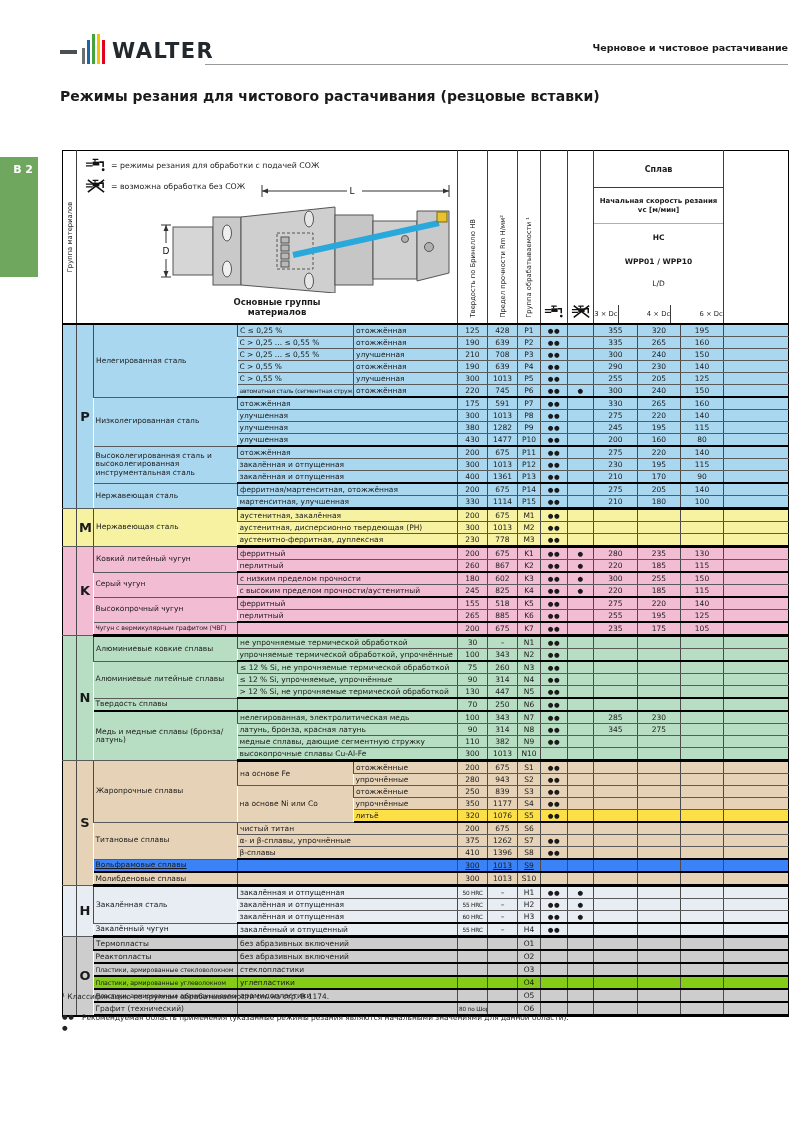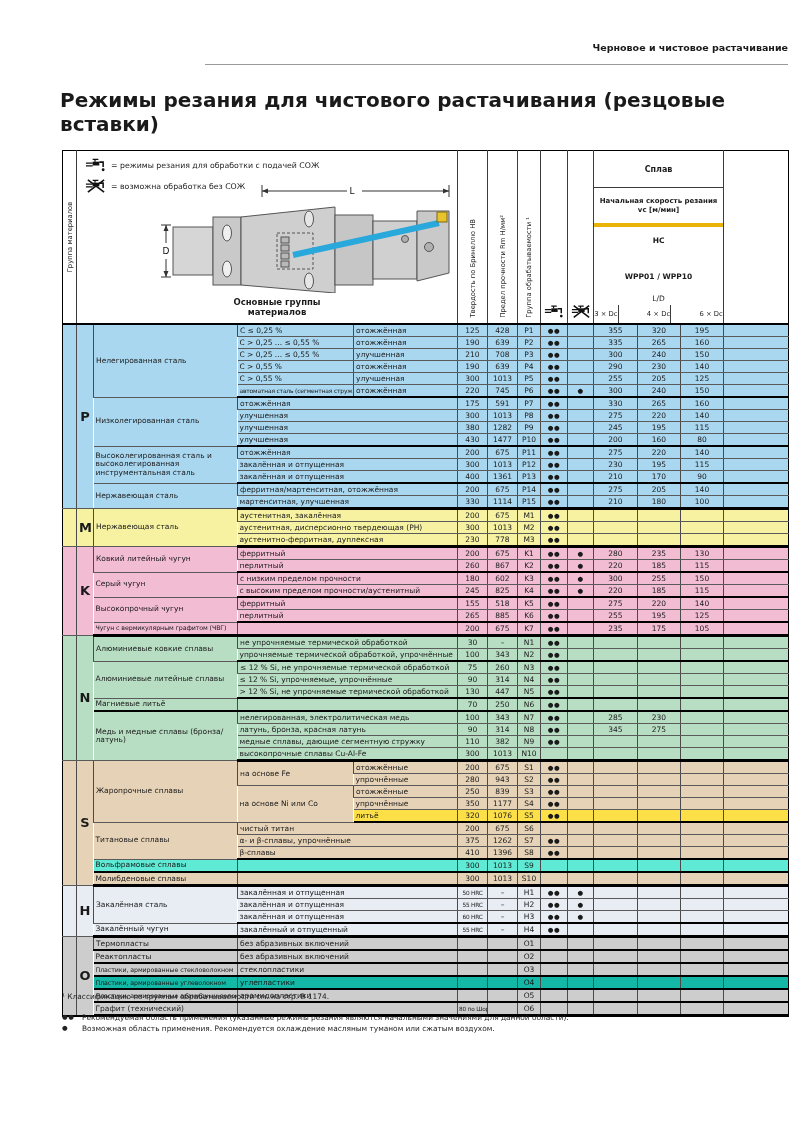--- a/index.html
+++ b/index.html
@@ -6,21 +6,21 @@
   body { width:800px; height:1132px; background:#fff; font-family:"DejaVu Sans", sans-serif; color:#1a1a1a; }
   .page { position:relative; width:800px; height:1132px; overflow:hidden; background:#fff; }
 
   
   .logo { position:absolute; left:60px; top:34px; display:flex; align-items:flex-end; gap:2px; }
   .logo .dash { width:17px; height:4px; background:#4a4f54; margin-bottom:10px; margin-right:3px; }
   .logo .bar { width:3px; }
   .logo .word { font-weight:bold; font-size:21px; letter-spacing:1.5px; color:#23282d; line-height:1; margin-left:5px; margin-bottom:2px; }
   .header-right { position:absolute; right:12px; top:42px; font-size:9.5px; font-weight:bold; }
   .top-rule { position:absolute; left:205px; right:12px; top:64px; border-top:1.5px solid #9a9a9a; }
-  .page-title { position:absolute; left:60px; top:88px; font-size:20px; font-weight:bold; }
+  .page-title { position:absolute; left:60px; top:88px; font-size:14px; font-weight:bold; }
 
   
   .tab-b2 { position:absolute; left:0; top:157px; width:38px; height:120px; background:#6fa75f; color:#fff; font-weight:bold; font-size:11px; text-align:right; padding:6px 5px 0 0; box-sizing:border-box; }
 
   
   .tbl-wrap { position:absolute; left:62px; top:150px; }
   table.main { border-collapse:collapse; table-layout:fixed; width:726px; border:1.5px solid #000; background:#fff; }
   thead th { border-left:1px solid #3c3c3c; border-bottom:2.5px solid #000; padding:0; position:relative; font-weight:normal; background:#fff; }
   thead tr { height:172px; }
   thead th:first-child { border-left:none; }
@@ -39,44 +39,54 @@
   
   .vtext { position:absolute; bottom:5px; left:50%; transform:translateX(-50%) rotate(180deg); writing-mode:vertical-rl; font-size:6.8px; white-space:nowrap; color:#222; }
   .icon-bottom { position:absolute; bottom:4px; left:50%; transform:translateX(-50%); }
   .legend { position:absolute; top:6px; left:8px; display:flex; flex-direction:column; gap:5px; }
   .legend-row { display:flex; align-items:center; gap:5px; font-size:7.8px; }
   .tool-svg { position:absolute; right:0px; top:30px; }
   .tool-caption { position:absolute; left:120px; bottom:6px; width:160px; text-align:center; font-weight:bold; font-size:8.5px; line-height:10px; }
   .group-label { position:absolute; top:50%; left:50%; transform:translate(-50%,-50%) rotate(180deg); writing-mode:vertical-rl; font-size:6.8px; white-space:nowrap; }
   .splav-stack { display:flex; flex-direction:column; height:172px; }
   .splav-cell { height:36px; display:flex; align-items:center; justify-content:center; border-bottom:1px solid #3c3c3c; font-size:8px; font-weight:bold; }
-  .speed-cell { height:35px; display:flex; flex-direction:column; align-items:center; justify-content:center; border-bottom:4px solid #eab308; font-size:7px; font-weight:bold; line-height:9px; text-align:center; }
+  .speed-cell { height:35px; display:flex; flex-direction:column; align-items:center; justify-content:center; border-bottom:1px solid #eab308; font-size:7px; font-weight:bold; line-height:9px; text-align:center; }
   .mid-cell { flex:1; display:flex; flex-direction:column; align-items:center; font-size:7.5px; font-weight:bold; }
   .mid-cell .hc { margin-top:9px; }
-  .mid-cell .wpp { margin-top:27px; }
+  .mid-cell .wpp { margin-top:15px; }
   .mid-cell .ld { margin-top:13px; font-weight:normal; }
   .dc-row { display:flex; height:18px; }
   .dc-row div { flex:1; display:flex; align-items:center; justify-content:center; font-size:6.8px; }
   .dc-row div + div { border-left:1px solid #3c3c3c;padding-left:28px; }
 
   
   .footnotes { position:absolute; left:62px; top:992px; font-size:7.4px; color:#222; width:700px; }
   .fn1 { margin-bottom:12px; }
   .fn-row { display:flex; gap:6px; margin-bottom:2px; }
   .fn-marker { min-width:14px; font-size:6.5px; letter-spacing:0.5px; }
   .footer { position:absolute; left:60px; top:1086px; display:flex; gap:26px; font-size:10px; font-weight:bold; }
 </style>
 </head>
 <body>
 
 <div class="page">
 
+  <div class="logo">
+    <div class="dash"></div>
+    <div class="bar" style="height:16px;background:#6e6e6e"></div>
+    <div class="bar" style="height:24px;background:#1e64aa"></div>
+    <div class="bar" style="height:30px;background:#46a33c"></div>
+    <div class="bar" style="height:30px;background:#f5c400"></div>
+    <div class="bar" style="height:24px;background:#e2001a"></div>
+    <div class="word">WALTER</div>
+  </div>
   <div class="header-right">Черновое и чистовое растачивание</div>
   <div class="top-rule"></div>
   <div class="page-title">Режимы резания для чистового растачивания (резцовые вставки)</div>
+  <div class="tab-b2">B 2</div>
 
   <div class="tbl-wrap">
     <table class="main">
       <colgroup>
         <col style="width:14px">
           <col style="width:17px">
           <col style="width:144px">
           <col style="width:116px">
           <col style="width:104px">
         <col style="width:30px">
@@ -588,21 +598,21 @@
             <td class="cell-num">447</td>
             <td class="cell-num">N5</td>
             <td class="cell-dots">●●</td>
             <td class="cell-dots"></td>
             <td class="cell-num"></td>
             <td class="cell-num"></td>
             <td class="cell-num"></td>
             <td class="cell-trail"></td>
           </tr>
           <tr class="group-end" style="background: rgb(183, 221, 195);">
-            <td class="cell-name" rowspan="1">Магниевые литьё</td>
+            <td class="cell-name" rowspan="1">Твердость сплавы</td>
             <td class="cell-sub" colspan="2"></td>
             <td class="cell-num">70</td>
             <td class="cell-num">250</td>
             <td class="cell-num">N6</td>
             <td class="cell-dots">●●</td>
             <td class="cell-dots"></td>
             <td class="cell-num"></td>
             <td class="cell-num"></td>
             <td class="cell-num"></td>
             <td class="cell-trail"></td>
@@ -751,21 +761,21 @@
             <td class="cell-num">410</td>
             <td class="cell-num">1396</td>
             <td class="cell-num">S8</td>
             <td class="cell-dots">●●</td>
             <td class="cell-dots"></td>
             <td class="cell-num"></td>
             <td class="cell-num"></td>
             <td class="cell-num"></td>
             <td class="cell-trail"></td>
           </tr>
-          <tr class="group-end" style="background: #5eead4;">
+          <tr class="group-end" style="background: #3b82f6; text-decoration: underline;">
             <td class="cell-name" rowspan="1">Вольфрамовые сплавы</td>
             <td class="cell-sub" colspan="2"></td>
             <td class="cell-num">300</td>
             <td class="cell-num">1013</td>
             <td class="cell-num">S9</td>
             <td class="cell-dots"></td>
             <td class="cell-dots"></td>
             <td class="cell-num"></td>
             <td class="cell-num"></td>
             <td class="cell-num"></td>
@@ -870,21 +880,21 @@
             <td class="cell-num"></td>
             <td class="cell-num"></td>
             <td class="cell-num">O3</td>
             <td class="cell-dots"></td>
             <td class="cell-dots"></td>
             <td class="cell-num"></td>
             <td class="cell-num"></td>
             <td class="cell-num"></td>
             <td class="cell-trail"></td>
           </tr>
-          <tr class="group-end" style="background: #14b8a6;">
+          <tr class="group-end" style="background: #84cc16;">
             <td class="cell-name nametight" rowspan="1">Пластики, армированные углеволокном</td>
             <td class="cell-sub" colspan="2">углепластики</td>
             <td class="cell-num"></td>
             <td class="cell-num"></td>
             <td class="cell-num">O4</td>
             <td class="cell-dots"></td>
             <td class="cell-dots"></td>
             <td class="cell-num"></td>
             <td class="cell-num"></td>
             <td class="cell-num"></td>
@@ -921,18 +931,17 @@
   </div>
 
   <div class="footnotes">
     <div class="fn1">¹ Классификацию по группам обрабатываемости см. на стр. B 1174.</div>
     <div class="fn-row">
       <span class="fn-marker">●●</span>
       <span>Рекомендуемая область применения (указанные режимы резания являются начальными значениями для данной области).</span>
     </div>
     <div class="fn-row">
       <span class="fn-marker">●</span>
-      <span>Возможная область применения. Рекомендуется охлаждение масляным туманом или сжатым воздухом.</span>
     </div>
   </div>
 
 
 </div>
 
 </body></html>

